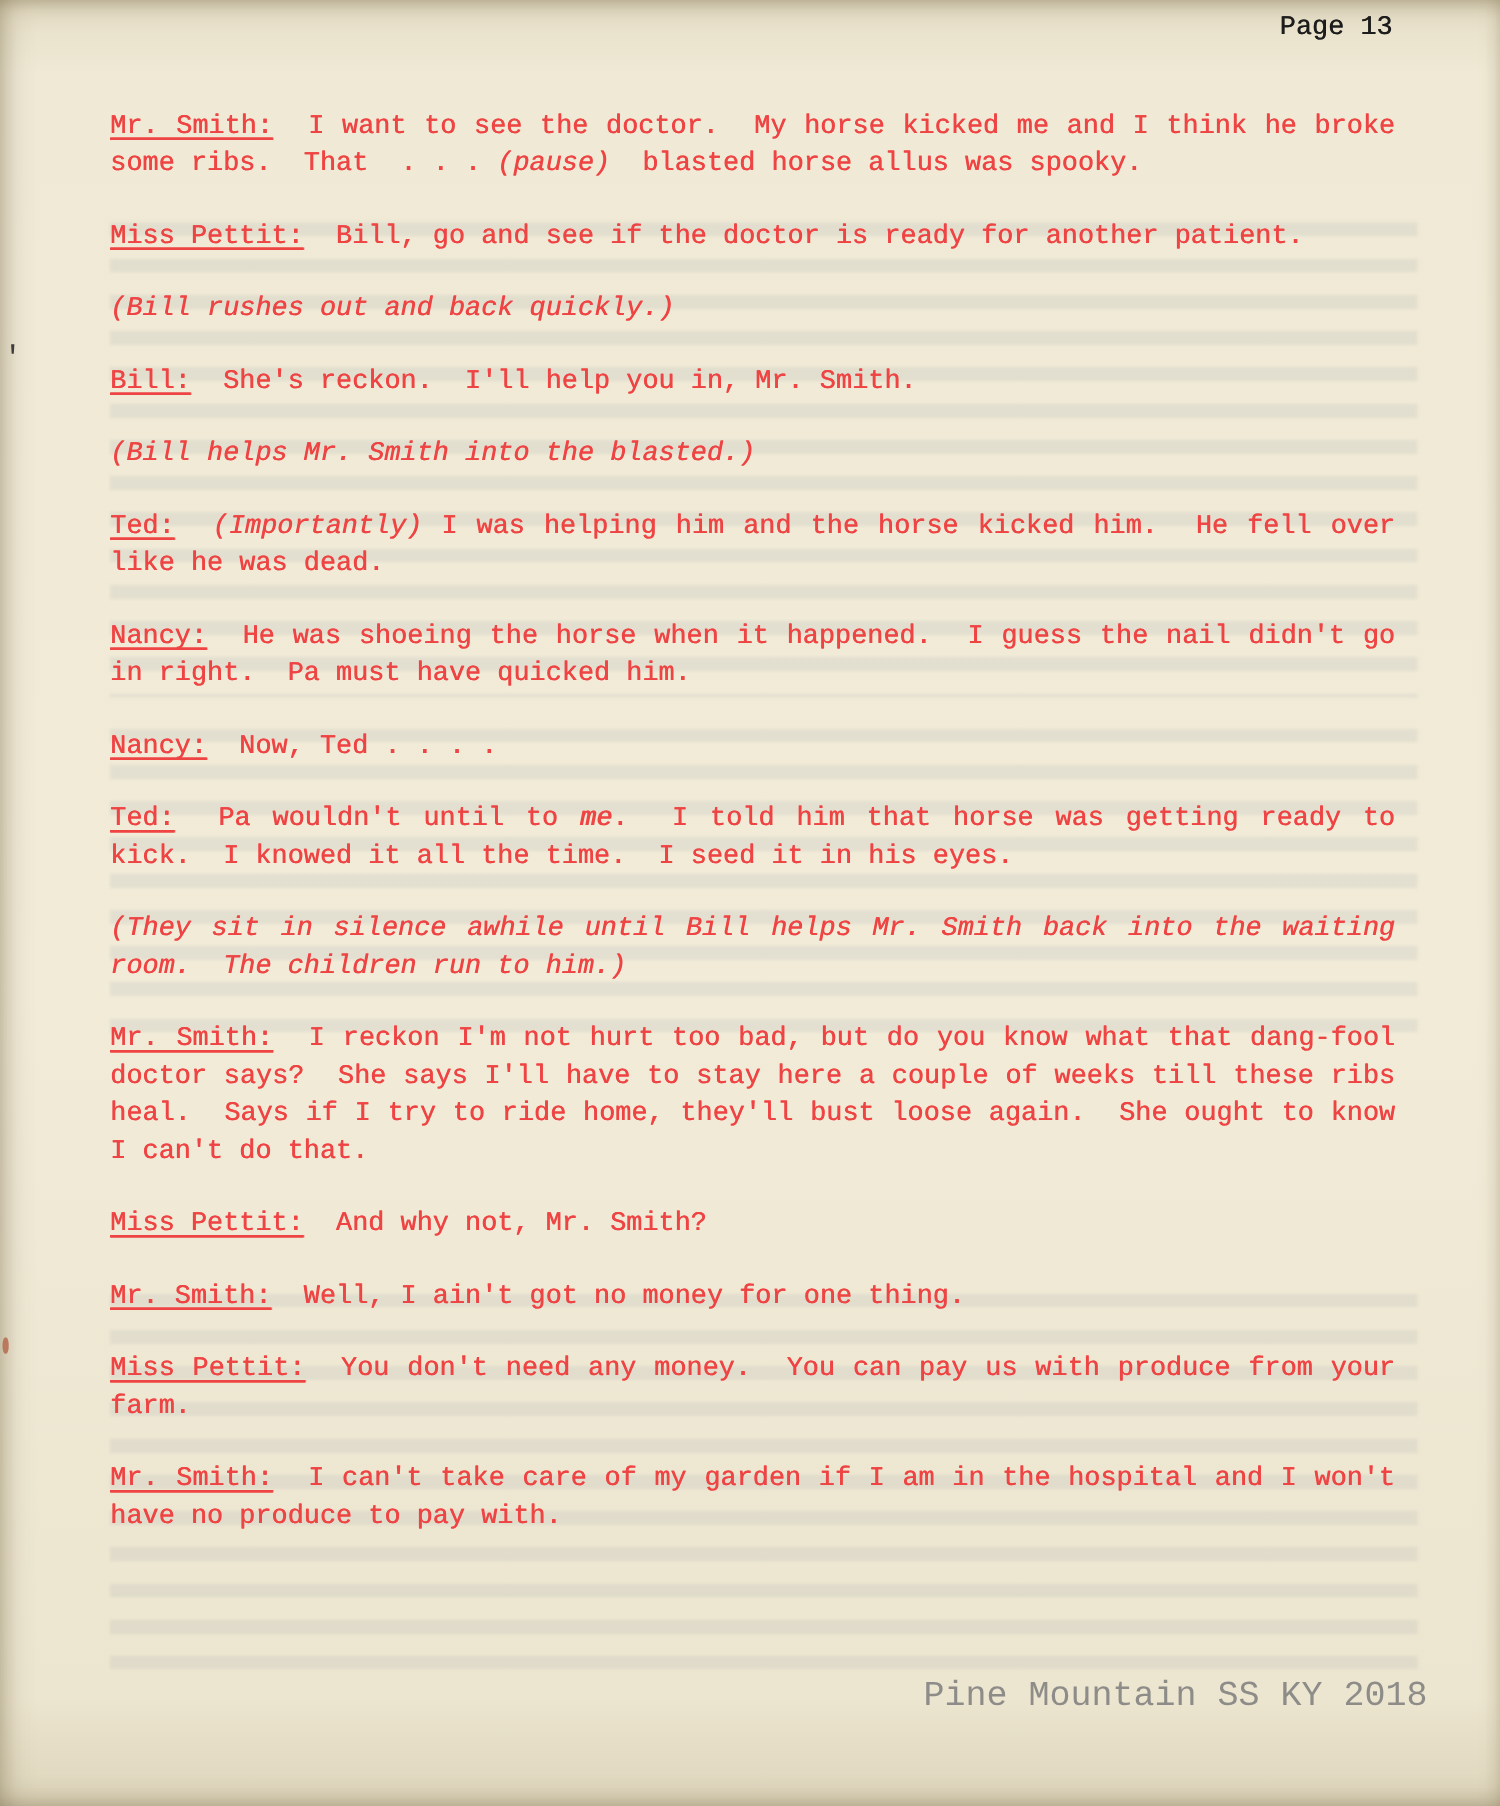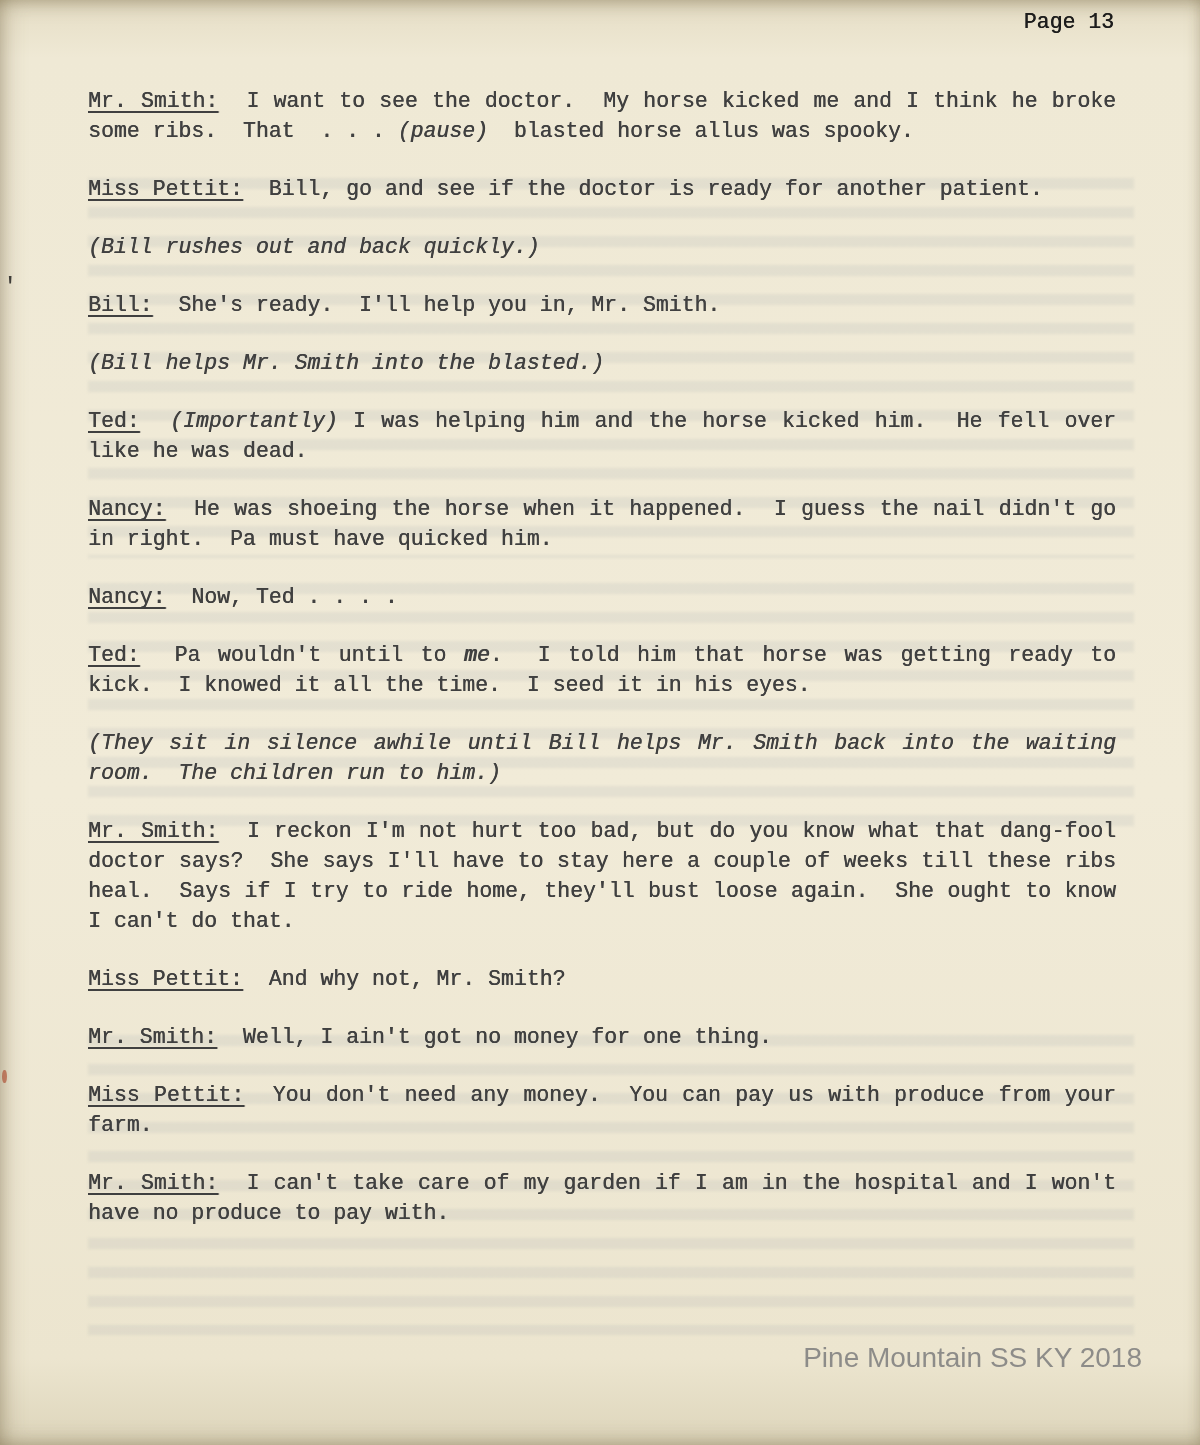--- a/index.html
+++ b/index.html
@@ -32,36 +32,36 @@
   #bleedA { top: 178px; height: 380px; }
   #bleedB { top: 583px; height: 250px; }
   #bleedC { top: 1035px; height: 300px; }
 
   .page-number {
     position: absolute; top: 10px; right: 86px; z-index: 3;
     font-size: 21.5px; color: #1d1d1d; text-shadow: .4px 0 currentColor;
   }
   .script {
     position: absolute; top: 86px; left: 88px; right: 84px; z-index: 3;
-    color: #404040; font-size: 21.5px; line-height: 30px;
+    color: #ef4444; font-size: 21.5px; line-height: 30px;
     text-shadow: .4px 0 currentColor;
   }
   .line { margin: 0 0 28px; white-space: pre-wrap; text-align: justify; }
   .spk {
     text-decoration: underline;
     text-decoration-thickness: 1.8px;
     text-underline-offset: 4px;
   }
   .it { font-style: italic; }
   .bi { font-style: italic; text-shadow: .8px 0 currentColor; }
   .stage .txt { font-style: italic; }
 
   .watermark {
     position: absolute; top: 1342px; right: 58px; z-index: 4;
-    font-family: Liberation Sans, sans-serif;
+    font-family: Liberation Mono, monospace;
     font-size: 28px; color: rgba(125,125,125,.85); letter-spacing: 0;
   }
   .artifact-apostrophe {
     position: absolute; left: 3px; top: 274px; z-index: 5;
     font-size: 24px; color: #3a3a3a;
   }
   .artifact-red {
     position: absolute; left: 2px; top: 1070px; z-index: 5;
     width: 5px; height: 13px; background: rgba(190,70,45,.65);
     border-radius: 40% / 50%;
@@ -73,21 +73,21 @@
 <div class="bleed" id="bleedA"></div>
 <div class="bleed" id="bleedB"></div>
 <div class="bleed" id="bleedC"></div>
 
 <div class="page-number">Page 13</div>
 
 <main class="script">
   <p class="line"><span class="spk">Mr. Smith:</span><span class="txt">  I want to see the doctor.  My horse kicked me and I think he broke some ribs.  That  . . . </span><span class="txt it">(pause)</span><span class="txt">  blasted horse allus was spooky.</span></p>
   <p class="line"><span class="spk">Miss Pettit:</span><span class="txt">  Bill, go and see if the doctor is ready for another patient.</span></p>
   <p class="line stage"><span class="txt">(Bill rushes out and back quickly.)</span></p>
-  <p class="line"><span class="spk">Bill:</span><span class="txt">  She's ready.  I'll help you in, Mr. Smith.</span></p>
+  <p class="line"><span class="spk">Bill:</span><span class="txt">  She's reckon.  I'll help you in, Mr. Smith.</span></p>
   <p class="line stage"><span class="txt">(Bill helps Mr. Smith into the blasted.)</span></p>
   <p class="line"><span class="spk">Ted:</span><span class="txt it">  (Importantly)</span><span class="txt"> I was helping him and the horse kicked him.  He fell over like he was dead.</span></p>
   <p class="line"><span class="spk">Nancy:</span><span class="txt">  He was shoeing the horse when it happened.  I guess the nail didn't go in right.  Pa must have quicked him.</span></p>
   <p class="line"><span class="spk">Nancy:</span><span class="txt">  Now, Ted . . . .</span></p>
   <p class="line"><span class="spk">Ted:</span><span class="txt">  Pa wouldn't until to </span><span class="txt bi">me</span><span class="txt">.  I told him that horse was getting ready to kick.  I knowed it all the time.  I seed it in his eyes.</span></p>
   <p class="line stage"><span class="txt">(They sit in silence awhile until Bill helps Mr. Smith back into the waiting room.  The children run to him.)</span></p>
   <p class="line"><span class="spk">Mr. Smith:</span><span class="txt">  I reckon I'm not hurt too bad, but do you know what that dang-fool doctor says?  She says I'll have to stay here a couple of weeks till these ribs heal.  Says if I try to ride home, they'll bust loose again.  She ought to know I can't do that.</span></p>
   <p class="line"><span class="spk">Miss Pettit:</span><span class="txt">  And why not, Mr. Smith?</span></p>
   <p class="line"><span class="spk">Mr. Smith:</span><span class="txt">  Well, I ain't got no money for one thing.</span></p>
   <p class="line"><span class="spk">Miss Pettit:</span><span class="txt">  You don't need any money.  You can pay us with produce from your farm.</span></p>

